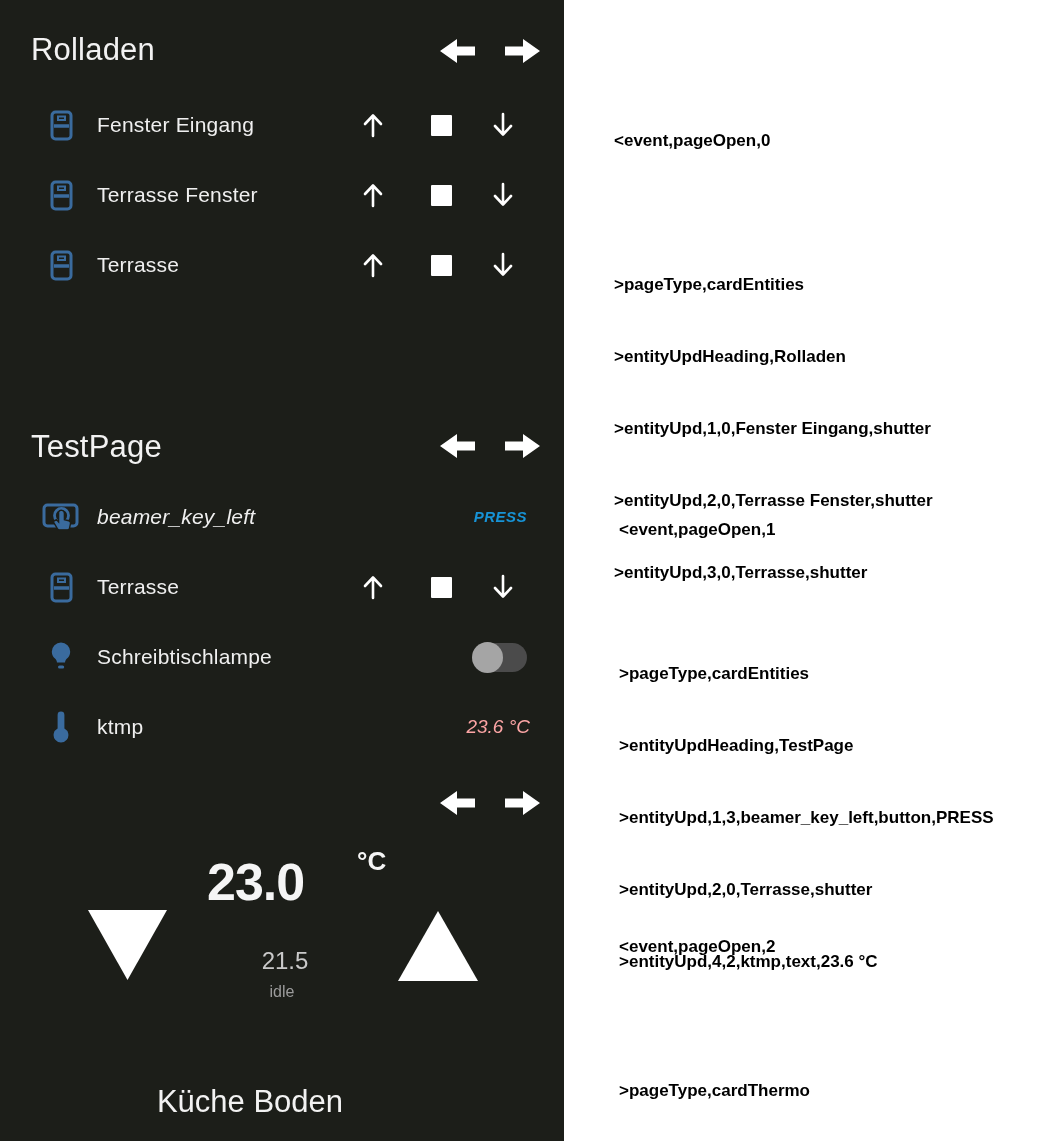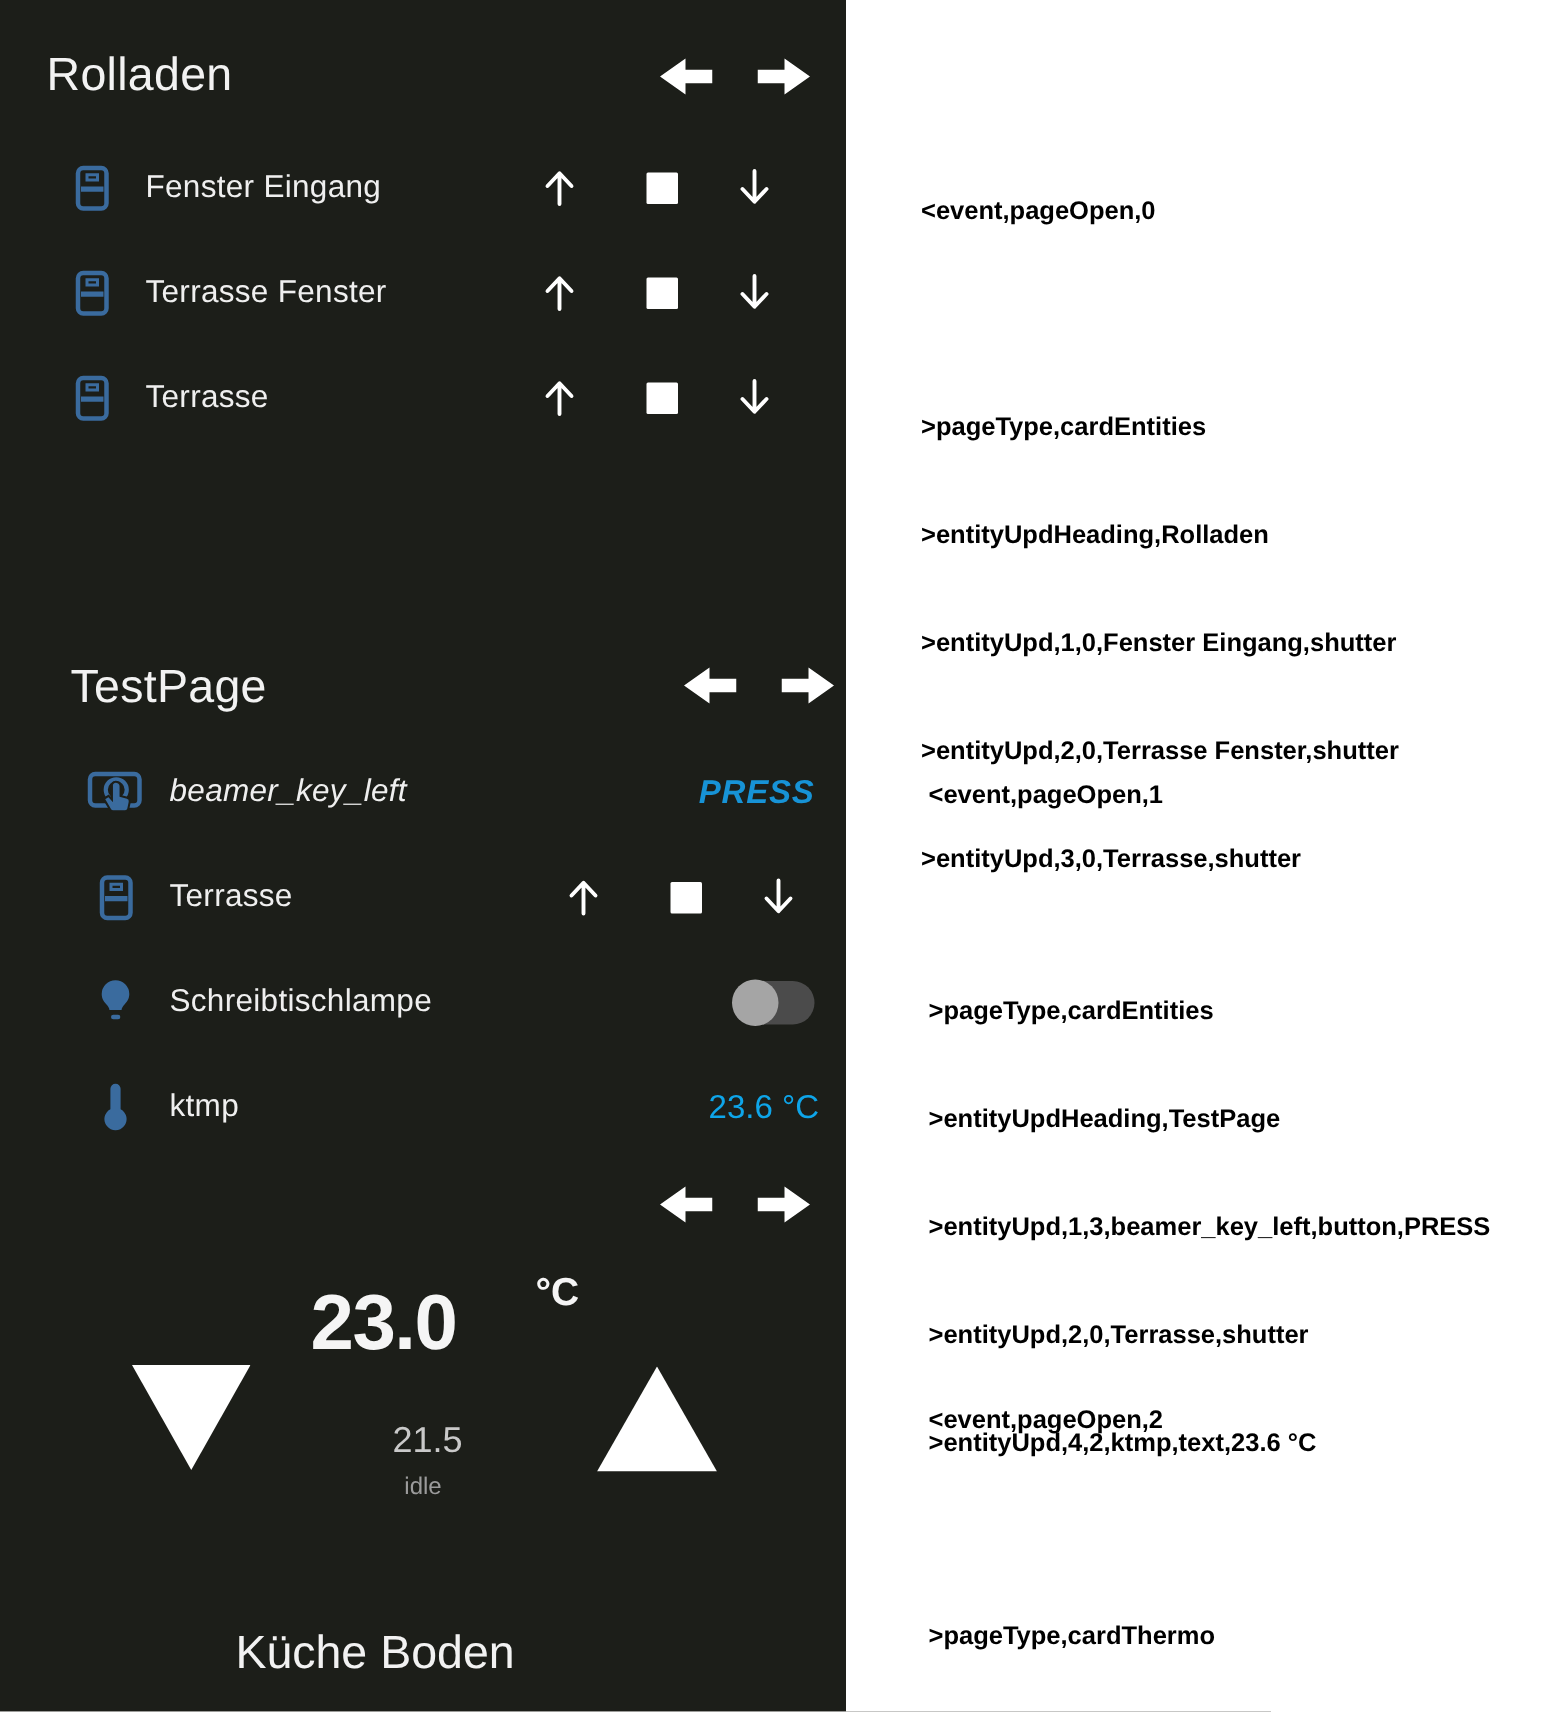--- a/index.html
+++ b/index.html
@@ -18,22 +18,22 @@
   .row { position:absolute; left:0; width:564px; height:50px; }
   .icon-box { position:absolute; left:40px; top:0; width:42px; height:50px; display:flex; align-items:center; justify-content:center; }
   .row-label { position:absolute; left:97px; top:0; height:50px; line-height:50px; font-size:21px; font-weight:400; color:#efefef; letter-spacing:0.2px; }
 
   .ctl { position:absolute; top:0; height:50px; display:flex; align-items:center; justify-content:center; }
   .ctl-up   { left:359px; width:28px; }
   .ctl-stop { left:430px; width:22px; }
   .ctl-down { left:489px; width:28px; }
   .stop-square { width:21px; height:21px; background:#ffffff; border-radius:1px; }
 
-  .row-value { position:absolute; left:420px; top:0; width:110px; height:50px; line-height:50px; text-align:right; font-size:22px; color:#0ea5e9; }
-  .press-btn { position:absolute; left:420px; top:0; width:107px; height:50px; line-height:50px; text-align:right; font-size:22px; font-weight:600; letter-spacing:0.5px; color:#1793d6; cursor:pointer; }
+  .row-value { position:absolute; left:420px; top:0; width:110px; height:50px; line-height:50px; text-align:right; font-size:19px; color:#fca5a5;font-style:italic; }
+  .press-btn { position:absolute; left:420px; top:0; width:107px; height:50px; line-height:50px; text-align:right; font-size:15px; font-weight:600; letter-spacing:0.5px; color:#1793d6; cursor:pointer; }
 
   .toggle { position:absolute; left:473px; top:11px; width:54px; height:29px; border-radius:15px; background:#4b4b4b; cursor:pointer; }
   .toggle .knob { position:absolute; left:-1px; top:-1px; width:31px; height:31px; border-radius:50%; background:#a5a5a5; }
 
   
   .thermo-temp { position:absolute; left:207px; top:844px; font-size:52px; font-weight:700; line-height:76px; letter-spacing:-1px; color:#f5f5f5; }
   .thermo-unit { position:absolute; left:357px; top:846px; font-size:26px; font-weight:700; color:#f5f5f5; }
   .thermo-target { position:absolute; left:185px; top:948px; width:200px; text-align:center; font-size:24px; line-height:26px; color:#c9c9c9; }
   .thermo-state  { position:absolute; left:182px; top:979px; width:200px; text-align:center; font-size:16px; line-height:26px; color:#9b9b9b; }
   .thermo-title  { position:absolute; left:100px; top:1084px; width:300px; text-align:center; font-size:31px; font-weight:400; color:#f2f2f2; }
@@ -130,21 +130,21 @@
             <div class="stop-square"></div>
           </div>
         <div class="ctl ctl-down">
             <svg width="26" height="28" viewBox="0 0 26 28">
               <path d="M13 3 L13 23 M5 15 L13 23.5 L21 15" fill="none" stroke="#ffffff" stroke-width="2.6" stroke-linecap="round" stroke-linejoin="round"></path>
             </svg>
           </div>
       </div>
     </section>
 
-    <section class="card" style="top:11px; height:380px;margin-left:16px;">
+    <section class="card" style="top:0; height:380px;">
       <div class="card-heading" style="top:428px;">TestPage</div>
 
       <div class="nav-arrow" style="left:440px; top:432px;">
         <svg width="35" height="28" viewBox="0 0 35 28">
             <polygon points="35,9.5 17,9.5 17,2 0,14 17,26 17,18.5 35,18.5" fill="#ffffff"></polygon>
           </svg>
       </div>
       <div class="nav-arrow" style="left:505px; top:432px;">
         <svg width="35" height="28" viewBox="0 0 35 28">
             <polygon points="0,9.5 18,9.5 18,2 35,14 18,26 18,18.5 0,18.5" fill="#ffffff"></polygon>

